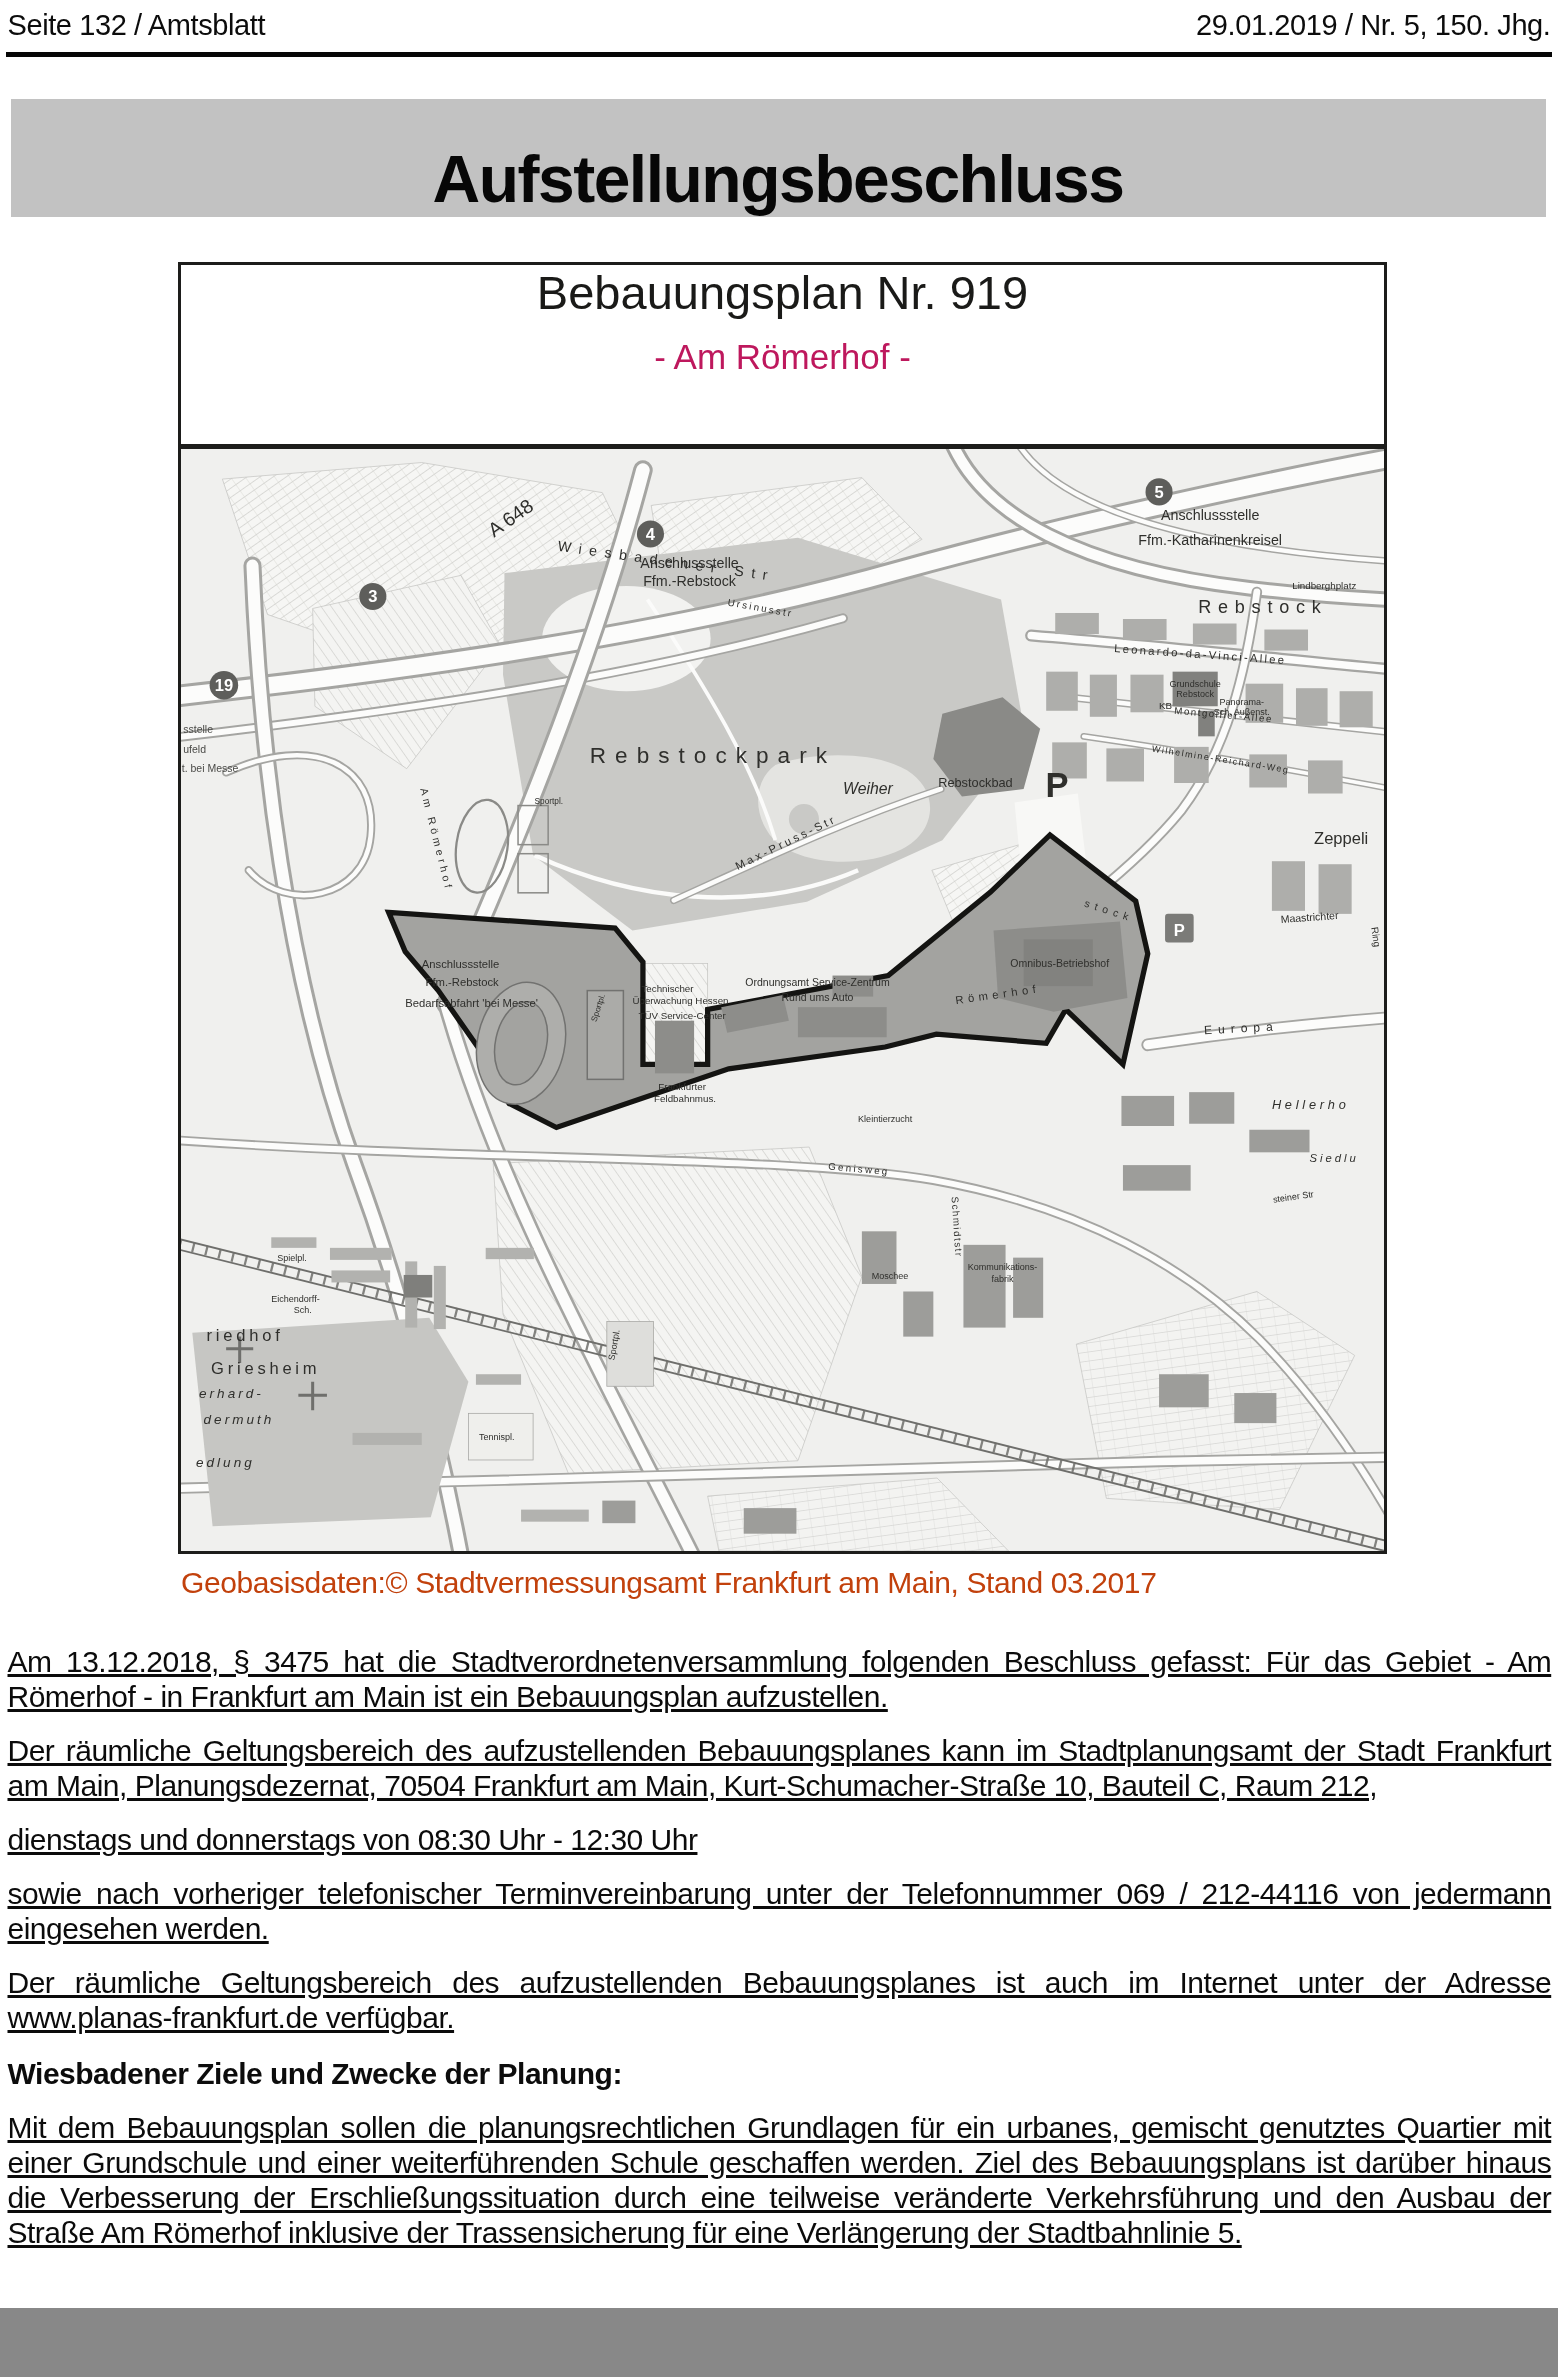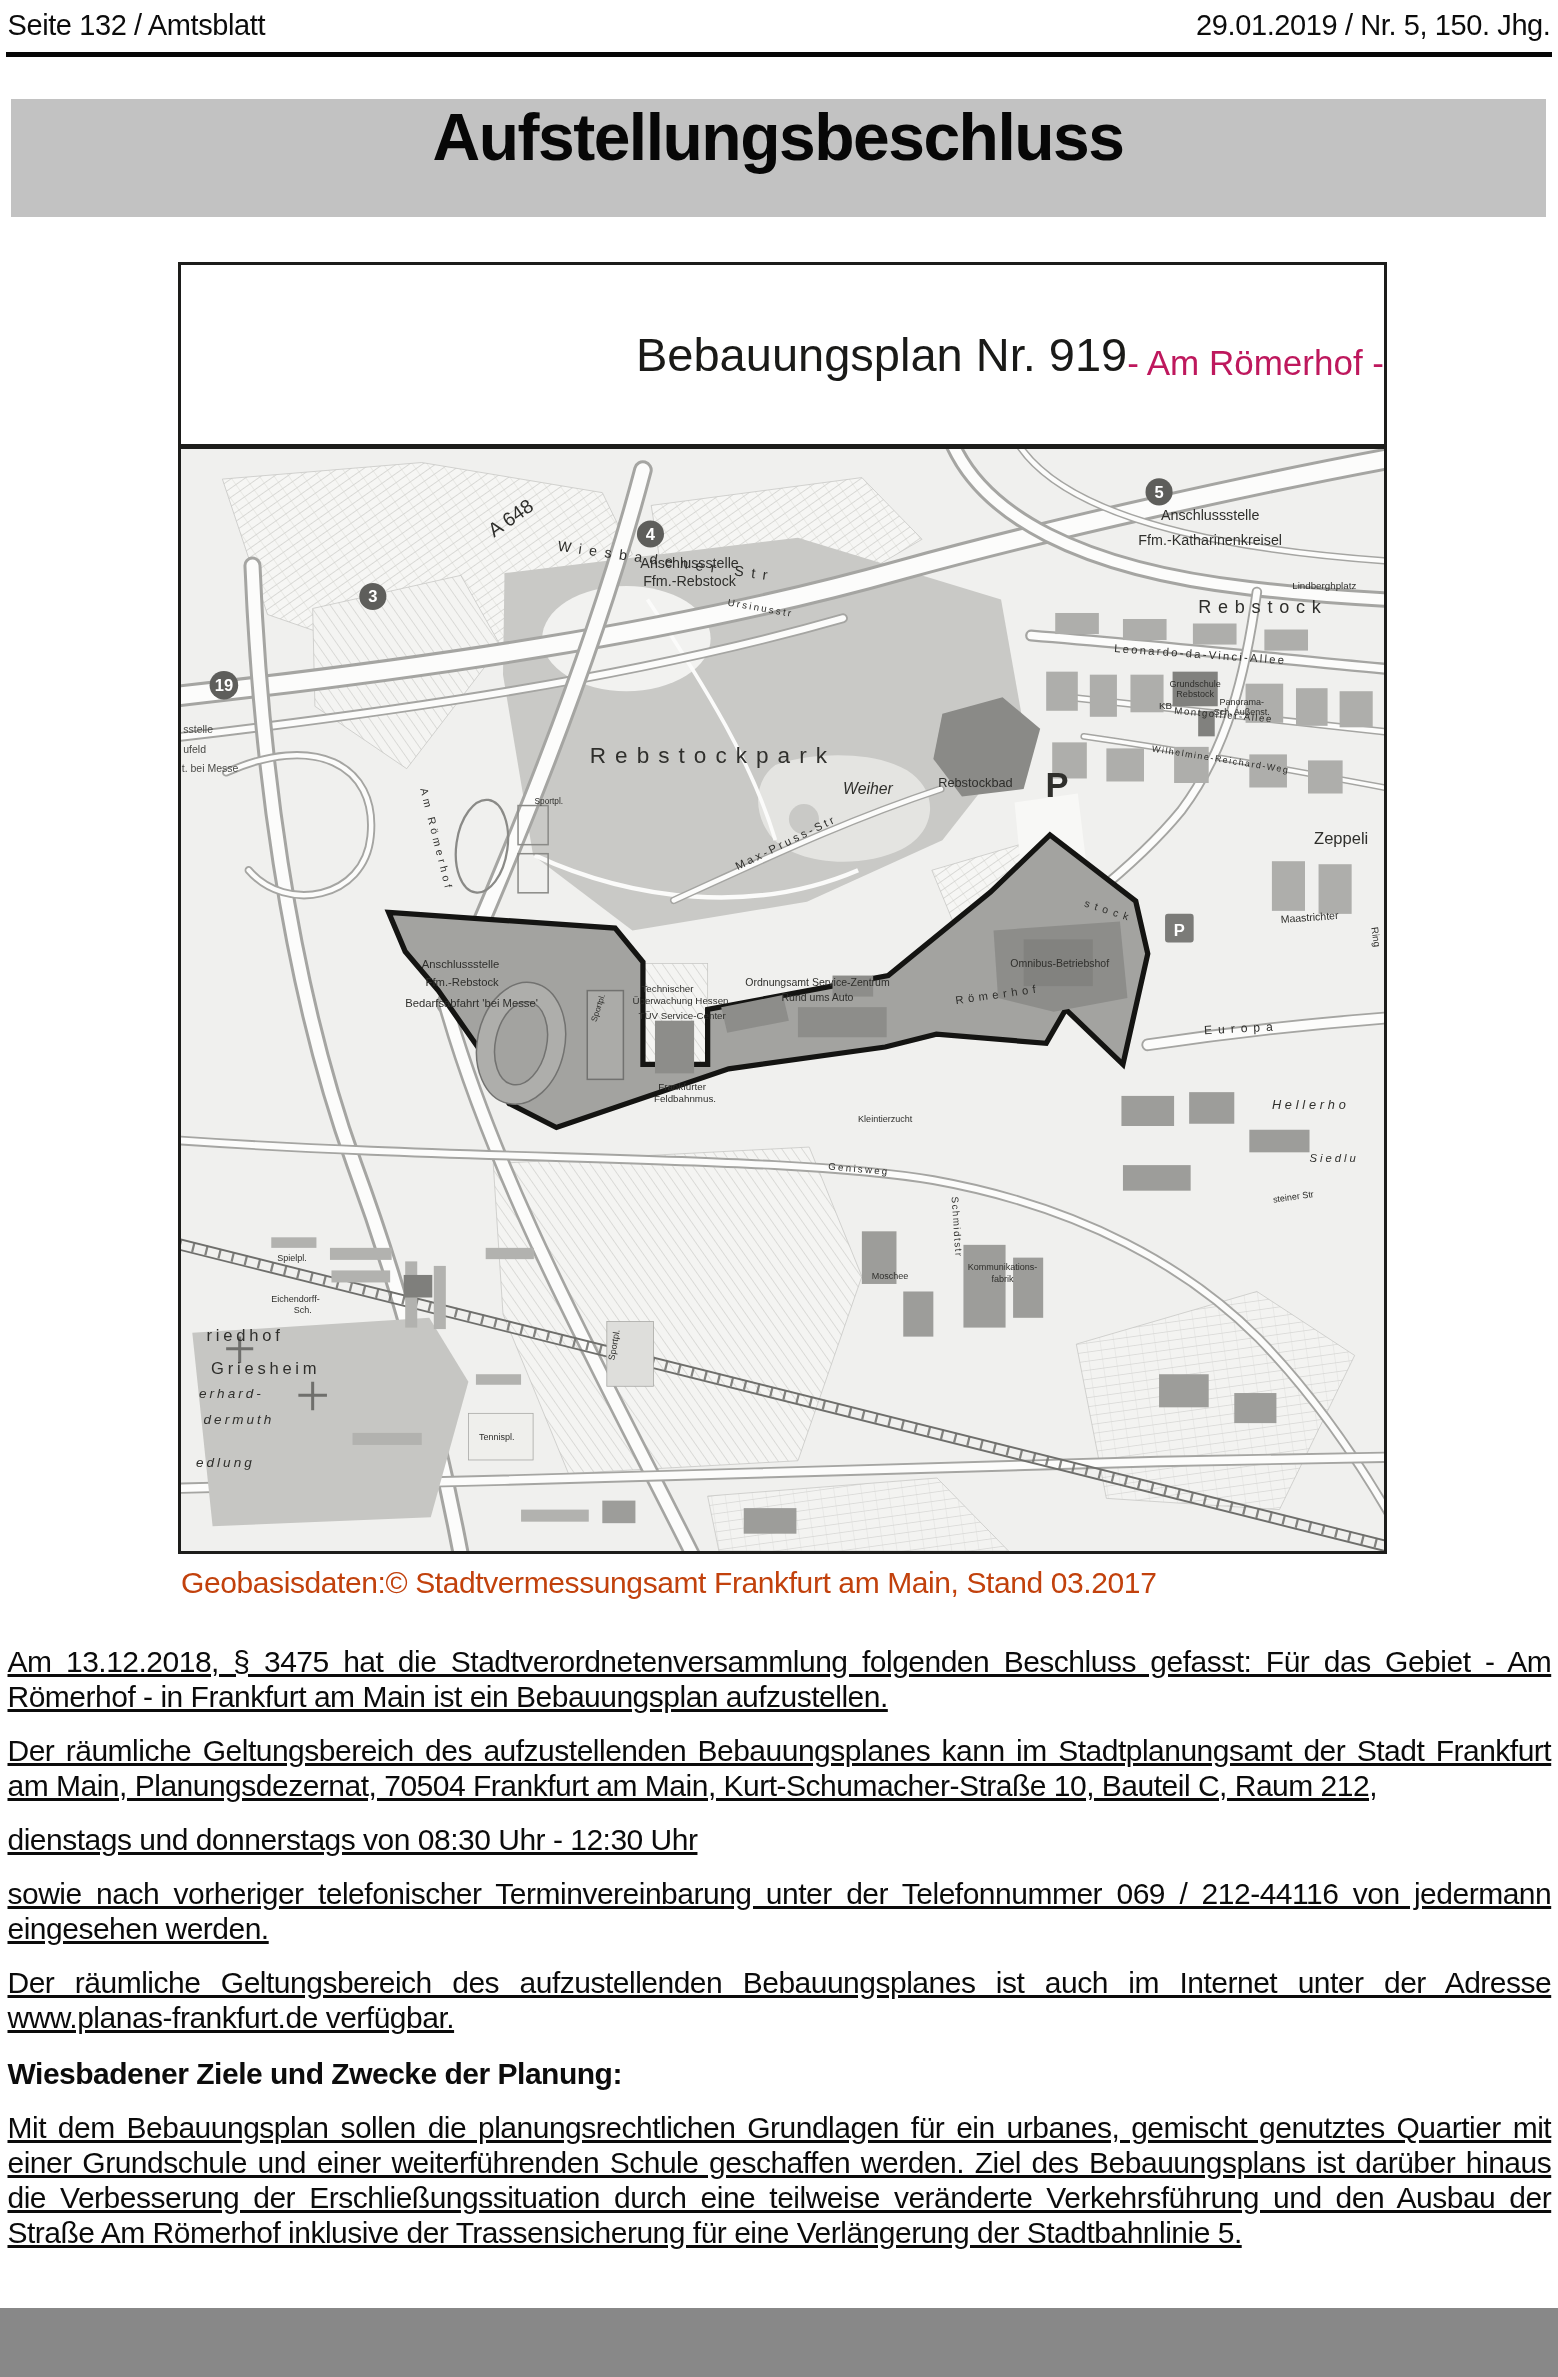--- a/index.html
+++ b/index.html
@@ -4,26 +4,26 @@
 <style>
   html,body{margin:0;padding:0;background:#888;}
   .page{position:relative;width:1558px;height:2308px;background:#ffffff;
         font-family:"Liberation Sans",sans-serif;color:#0c0c0c;overflow:hidden;}
   
   .hdr{position:absolute;top:9px;left:7.5px;right:7.5px;display:flex;
        justify-content:space-between;font-size:29px;letter-spacing:-0.4px;}
   .hdr-rule{position:absolute;top:52px;left:6px;right:6px;height:5.3px;background:#060606;}
   
   .banner{position:absolute;top:99px;left:10.5px;width:1535px;height:118px;
-          background:#c2c2c2;display:flex;align-items:flex-start;justify-content:center;}
+          background:#c2c2c2;display:flex;align-items:flex-end;justify-content:center;}
   .banner h1{margin:0;font-size:66px;font-weight:bold;letter-spacing:-1.5px;color:#070707;}
   
   .mapwrap{position:absolute;top:262px;left:178px;width:1203px;border:3px solid #1d1d1b;}
   .maptitle{height:179px;background:#fff;border-bottom:5.3px solid #1d1d1b;display:flex;
-            flex-direction:row;align-items:center;justify-content:flex-end;}
+            flex-direction:column;align-items:center;justify-content:flex-start;}
   .maptitle .t1{font-size:47px;color:#1a1a18;letter-spacing:0;}
   .maptitle .t2{font-size:35px;color:#be185d;margin-top:16.5px;}
   .mapbody{position:relative;width:1203px;height:1102px;background:#f0f0ee;overflow:hidden;}
   .mapbody svg{display:block;width:100%;height:100%;}
   svg text{font-family:"Liberation Sans",sans-serif;fill:#2f2f2c;}
   .mls{font-size:14px;fill:#4a4a47;}
   .badge{font-size:22px;font-weight:bold;fill:#ffffff;text-anchor:middle;}
   .ital{font-style:italic;}
   
   .caption{position:absolute;top:1566px;left:181px;font-size:30px;letter-spacing:-0.4px;color:#c2410c;}

